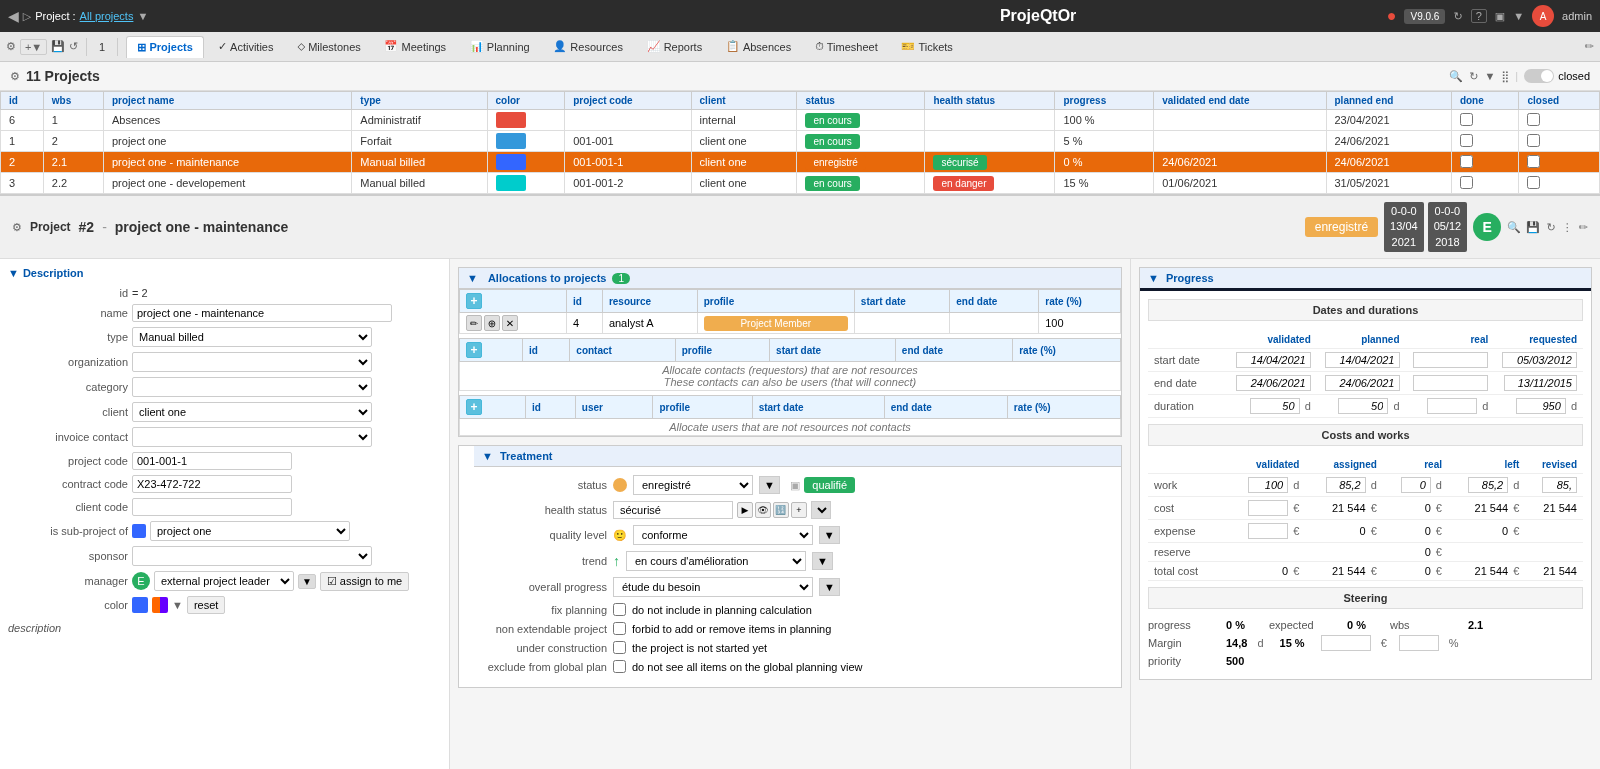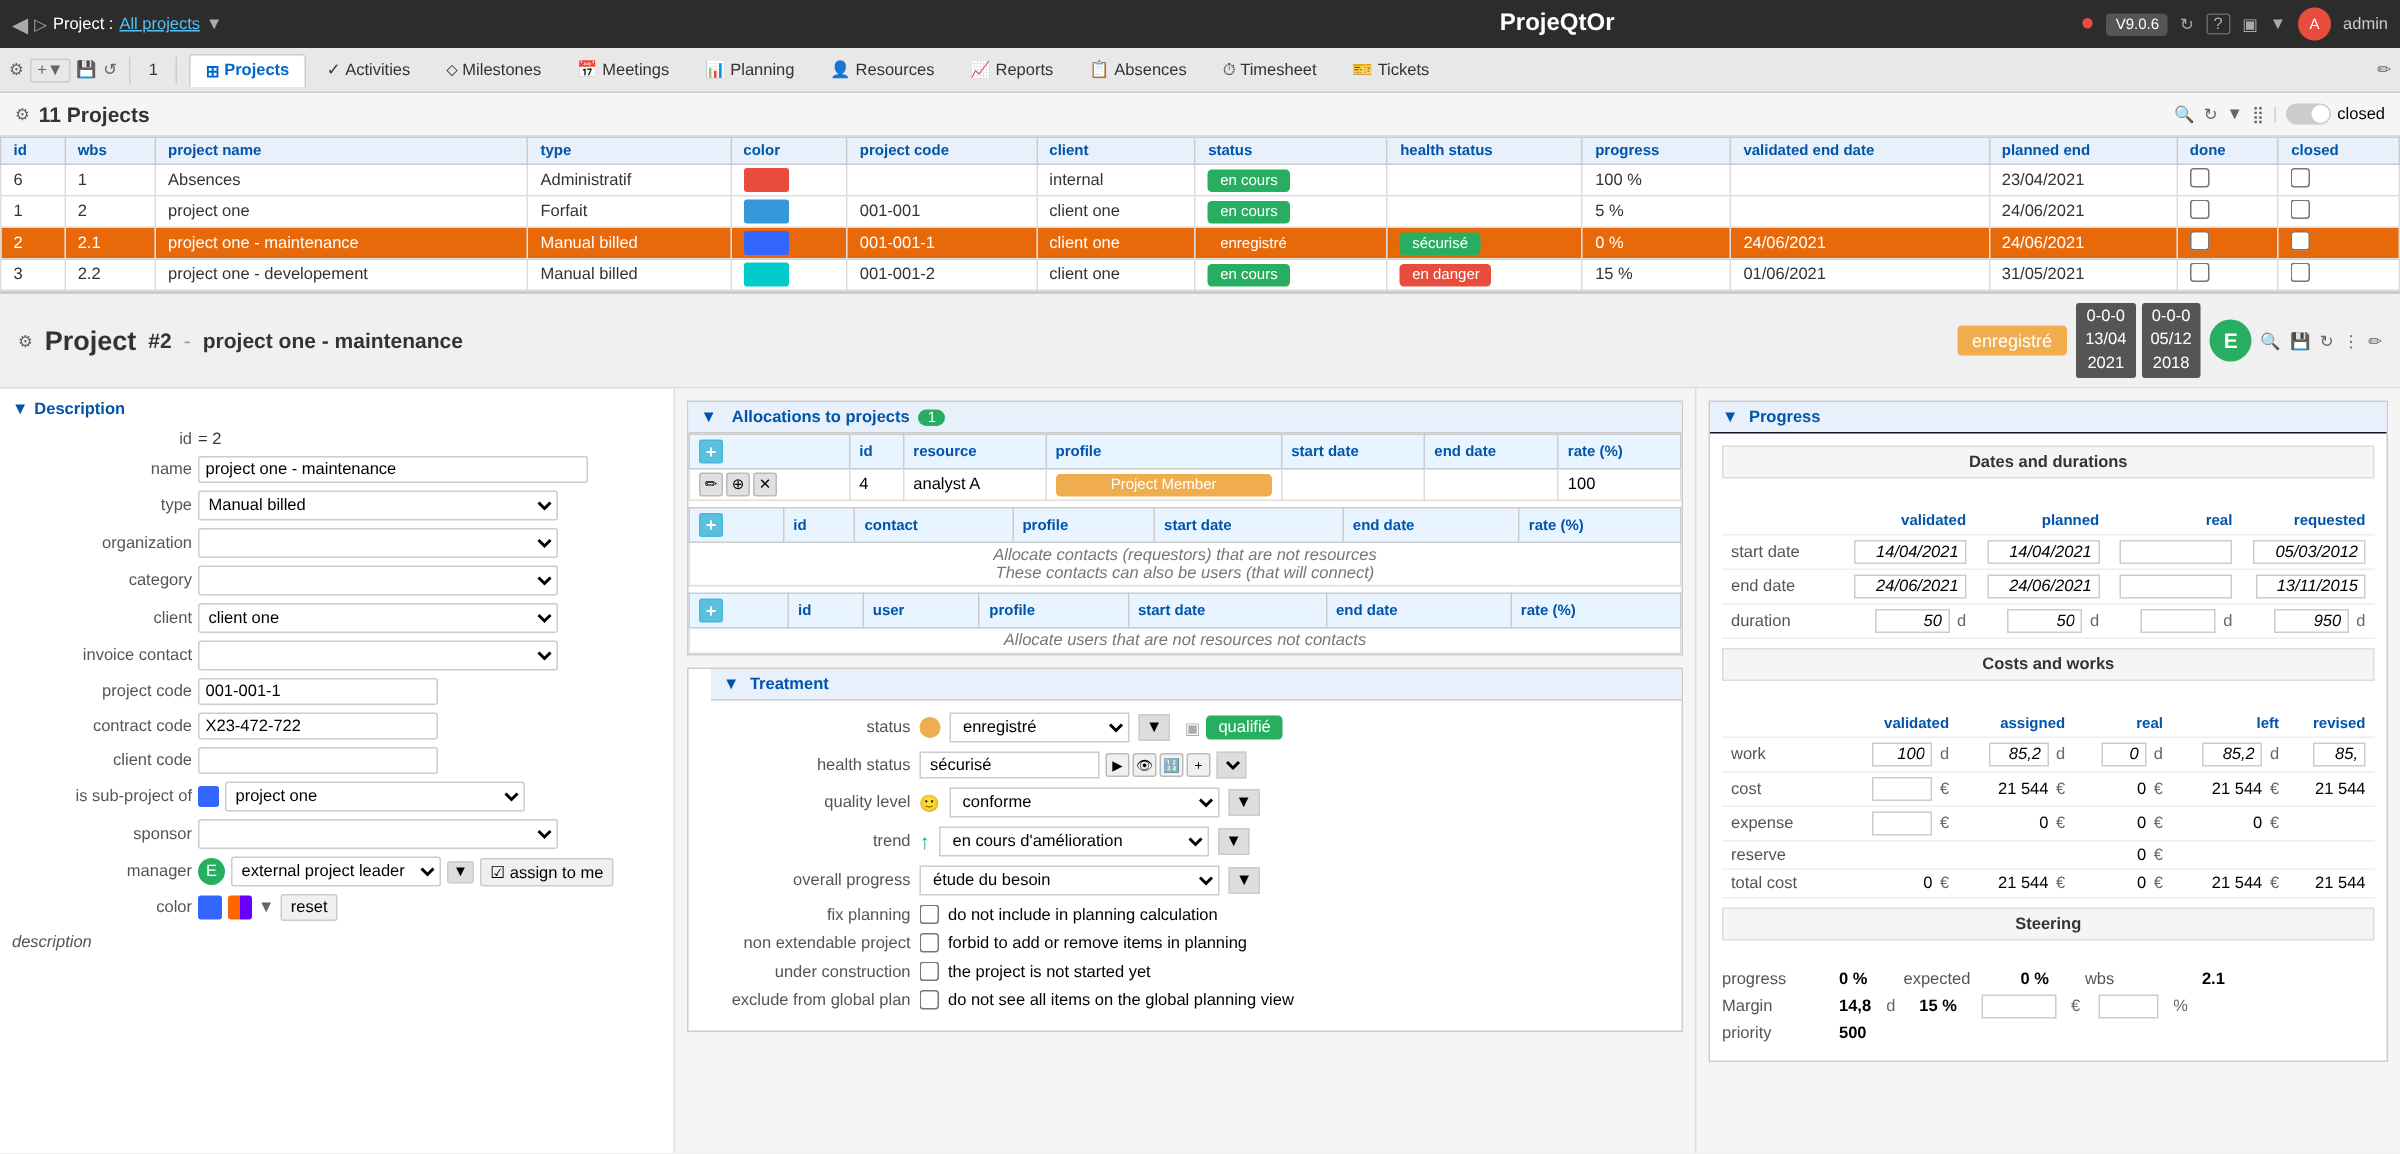--- a/index.html
+++ b/index.html
@@ -192,28 +192,28 @@
     
     .right-panel {
       width: 470px;
       background: #f5f5f5;
       border-left: 1px solid #ddd;
       overflow-y: auto;
       padding: 8px;
     }
     .progress-box { background: #fff; border: 1px solid #ccc; margin-bottom: 8px; }
     .progress-box-header {
-      background: #e8f0fb; padding: 4px 8px; border-bottom: 1px solid #0f172a;
+      background: #e8f0fb; padding: 4px 8px; border-bottom: 3px solid #0f172a;
     }
     .progress-box-title { color: #0055aa; font-weight: bold; }
     .progress-box-body { padding: 8px; }
 
     .sub-section-header {
       background: #f5f5f5; border: 1px solid #ddd; padding: 4px 8px;
-      font-weight: bold; color: #333; text-align: center; margin-bottom: 20px;
+      font-weight: bold; color: #333; text-align: center; margin-bottom: 10px;
     }
     .data-grid { width: 100%; border-collapse: collapse; margin-bottom: 6px; }
     .data-grid th { color: #0055aa; text-align: right; padding: 3px 6px; font-size: 10px; border-bottom: 1px solid #eee; }
     .data-grid td { padding: 3px 6px; border-bottom: 1px solid #eee; text-align: right; font-size: 11px; }
     .data-grid td:first-child { text-align: left; color: #555; width: 80px; }
     .data-input { border: 1px solid #ccc; padding: 1px 4px; width: 80px; text-align: right; font-size: 11px; background: #fff; font-style: italic; }
 
     .unit { color: #666; margin-left: 2px; }
 
     .steering-grid { width: 100%; font-size: 11px; }
@@ -438,21 +438,21 @@
           <td><input type="checkbox" style=""></td>
         </tr>
       </tbody>
     </table>
   </div>
 
   <div class="detail-wrapper">
 
     <div class="detail-header">
       <span style="color:#666;cursor:pointer">⚙</span>
-      <span style="font-size:18px;font-weight:bold;color:#333">Project</span>
+      <span style="font-size:12px;font-weight:bold;color:#333">Project</span>
       <span style="font-size:14px;font-weight:bold;color:#333">#2</span>
       <span style="font-size:14px;color:#999">-</span>
       <span style="font-size:14px;font-weight:bold;color:#333">project one - maintenance</span>
       <div class="detail-header-right">
         <span class="header-status-badge">enregistré</span>
         <div class="header-date-badges">
           <div class="date-badge">
             <div>0-0-0</div>
             <div>13/04</div>
             <div>2021</div>

